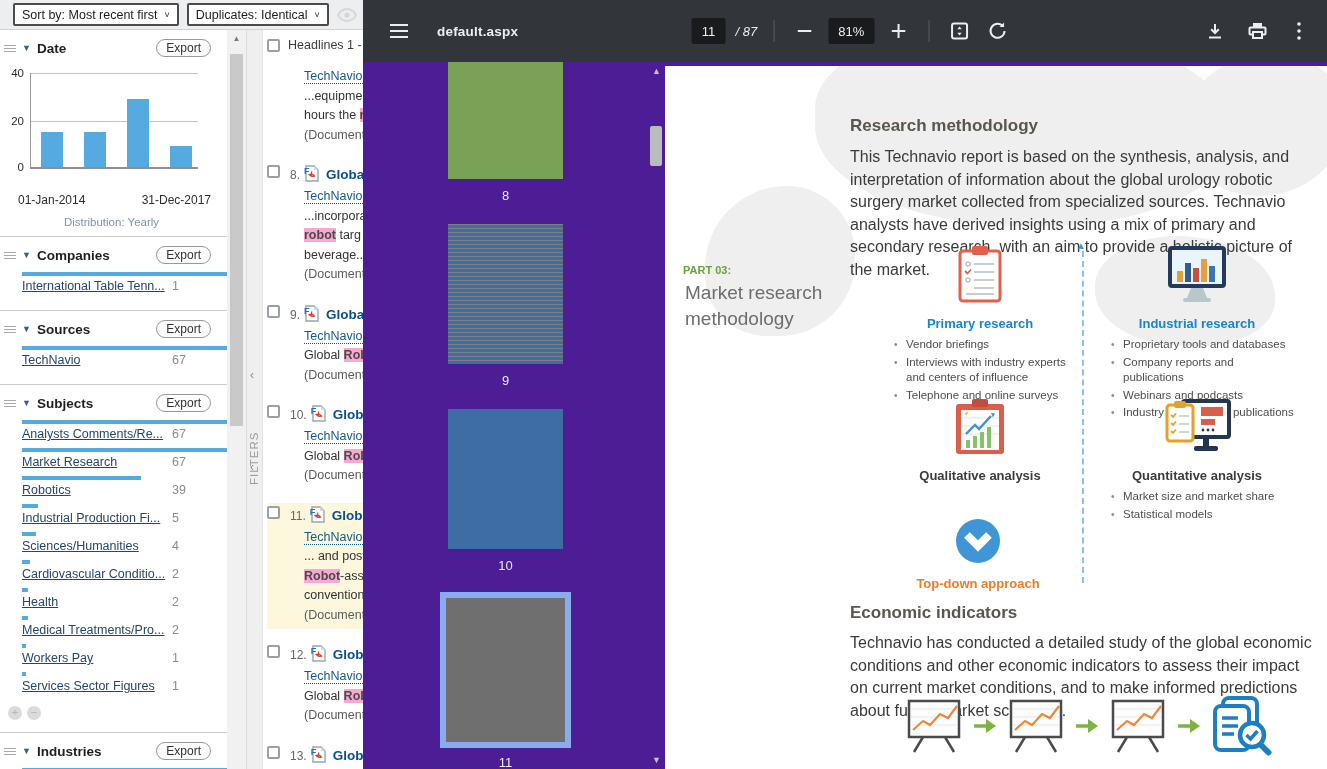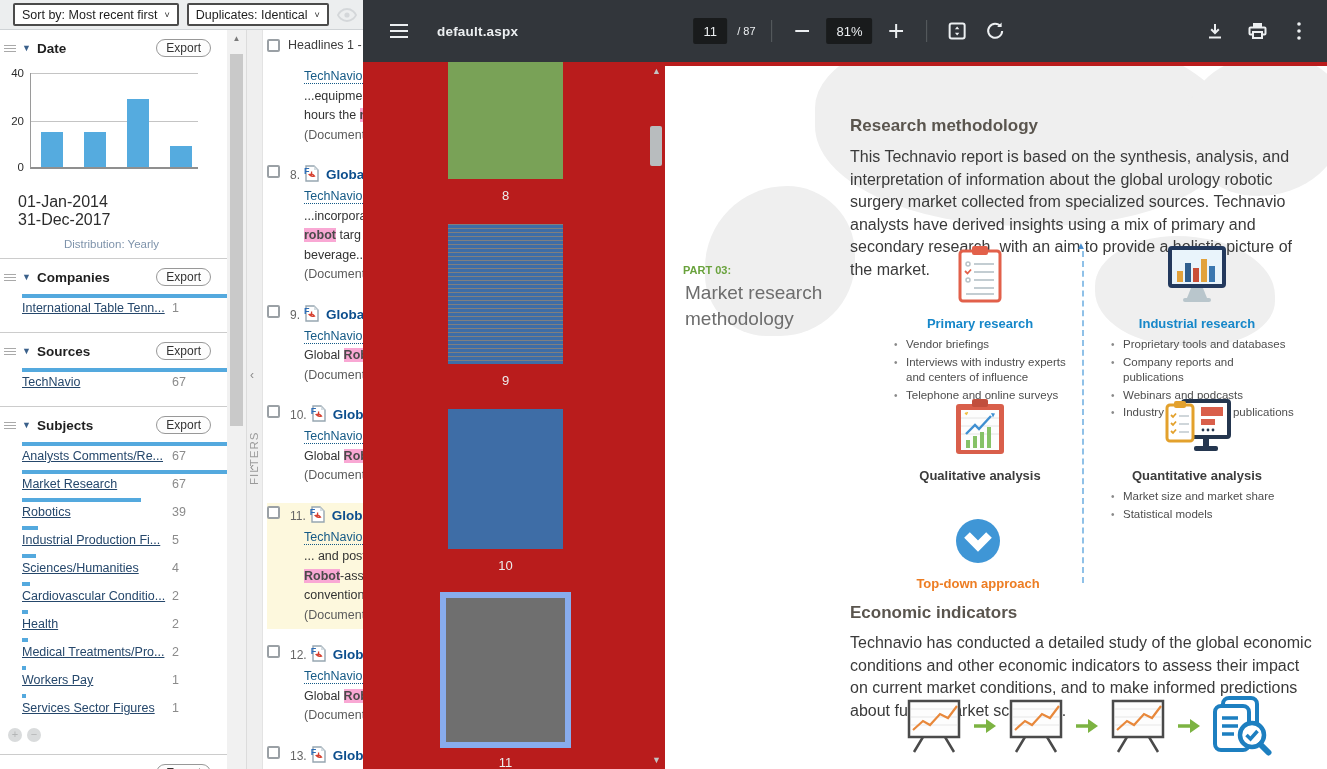--- a/index.html
+++ b/index.html
@@ -32,21 +32,21 @@
   .mc-btn { display:inline-flex; width:14px; height:14px; border-radius:50%; background:#d9dbdc; color:#b3b5b6; font-size:11px; line-height:13px; align-items:center; justify-content:center; margin-right:5px; cursor:pointer; }
 
   
   .chartwrap { padding:4px 10px 0 6px; }
   .chart-area { position:relative; height:122px; }
   .ylab { position:absolute; left:0; font-size:11.5px; color:#2c2c2c; width:18px; text-align:right; }
   .plot { position:absolute; left:24px; top:6px; width:168px; height:96px; border-left:1px solid #9a9a9a; border-bottom:2px solid #8f8f8f; }
   .gline { position:absolute; left:0; width:100%; height:1px; background:#c4c4c4; }
   .bars { position:absolute; left:10px; right:6px; bottom:0; top:0; display:flex; align-items:flex-end; justify-content:space-between; }
   .bar { width:22px; background:#55abdf; }
-  .xlabels { display:flex; justify-content:space-between; font-size:16px; color:#2c2c2c; padding:4px 6px 0 12px;flex-direction:column; }
+  .xlabels { display:flex; justify-content:space-between; font-size:12px; color:#2c2c2c; padding:4px 6px 0 12px; }
   .chart-caption { text-align:center; font-size:11.5px; color:#7e93ab; padding:9px 0 2px 0; }
 
   
   .facet-scroll { position:absolute; left:227px; top:30px; width:19px; height:739px; background:#f1f1f1; }
   .facet-scroll .sb-up { height:17px; display:flex; align-items:center; justify-content:center; color:#7a7a7a; font-size:8px; }
   .facet-scroll .sb-thumb { position:absolute; left:3px; top:24px; width:13px; height:372px; background:#c9c9c9; }
 
   
   .filters-strip { position:absolute; left:246px; top:30px; width:17px; height:739px; background:#efefef; border-left:1px solid #dcdcdc; border-right:1px solid #e3e3e3; }
   .fs-chevron { position:absolute; left:3px; color:#8a8a8a; font-size:12px; cursor:pointer; }
@@ -64,27 +64,27 @@
   .ficon { position:relative; width:16px; height:18px; flex:0 0 auto; }
   .ficon .fmark { position:absolute; left:-1px; top:-4px; color:#2d6cb5; font-size:9px; font-weight:bold; }
   .rtitle { font-weight:bold; font-size:13.5px; color:#0c4e8d; white-space:nowrap; cursor:pointer; }
   .rlines { padding-left:37px; }
   .rline { font-size:12.5px; color:#333; line-height:19.5px; white-space:nowrap; }
   .rline .src { color:#155a86; border-bottom:1px dotted #155a86; cursor:pointer; }
   .rline .doc { color:#5b5b5b; }
   .rline .hl { background:#f9a8d4; font-weight:bold; color:#4a4a4a; }
 
   
-  .pdfviewer { position:absolute; left:363px; top:0; width:964px; height:769px; background:#b91c1c; }
+  .pdfviewer { position:absolute; left:363px; top:0; width:964px; height:769px; background:#4c1d95; }
   .pdf-toolbar { position:relative; height:62px; background:#32363b; display:flex; align-items:center; color:#eceff1; }
   .pt-left { display:flex; align-items:center; gap:24px; padding-left:22px; }
   .pdf-title { font-size:13.5px; font-weight:bold; letter-spacing:.2px; }
   .pt-center { position:absolute; left:50%; transform:translateX(-48%); display:flex; align-items:center; gap:10px; }
   .pagebox { min-width:34px; height:26px; background:#191b1c; border-radius:2px; display:flex; align-items:center; justify-content:center; font-size:13px; padding:0 6px; }
-  .ptotal { font-size:11px; }
+  .ptotal { font-size:13px;font-style:italic; }
   .vsep { width:1px; height:22px; background:#5a5e62; margin:0 6px; }
   .tbtn { background:none; border:none; color:#eceff1; display:flex; align-items:center; justify-content:center; width:28px; height:28px; cursor:pointer; }
   .pt-right { margin-left:auto; display:flex; align-items:center; gap:14px; padding-right:14px; }
 
   .pdf-body { position:absolute; left:0; top:62px; width:964px; height:707px; }
 
   
   .thumbs { position:absolute; left:0; top:0; width:285px; height:707px; overflow:hidden; }
   .thumb-col { width:100%; display:flex; flex-direction:column; align-items:center; margin-top:-23px; }
   .thumb-wrap { width:115px; height:140px; position:relative; flex:0 0 auto; cursor:pointer; }

